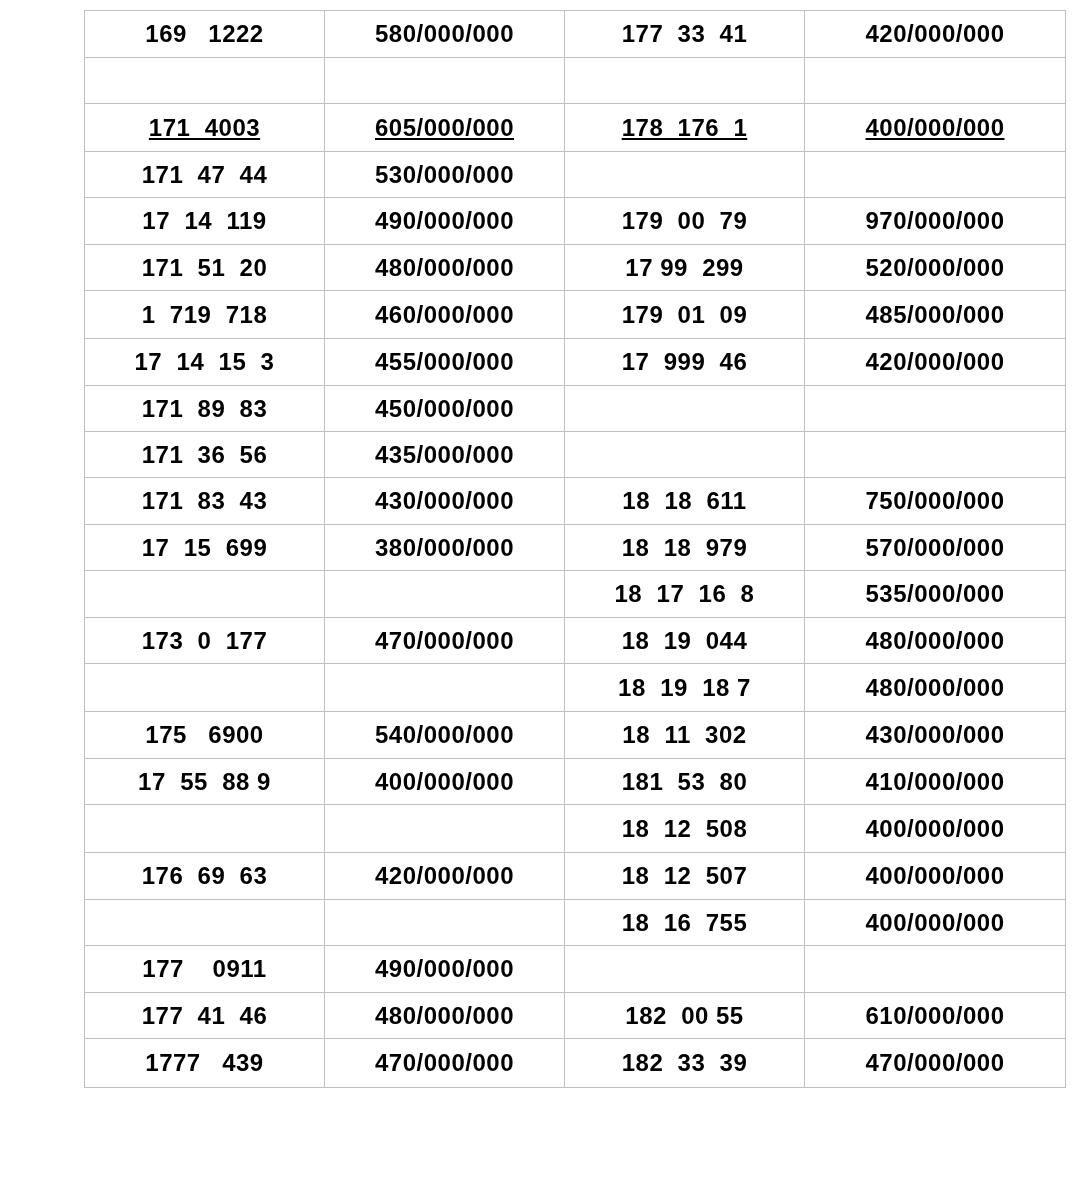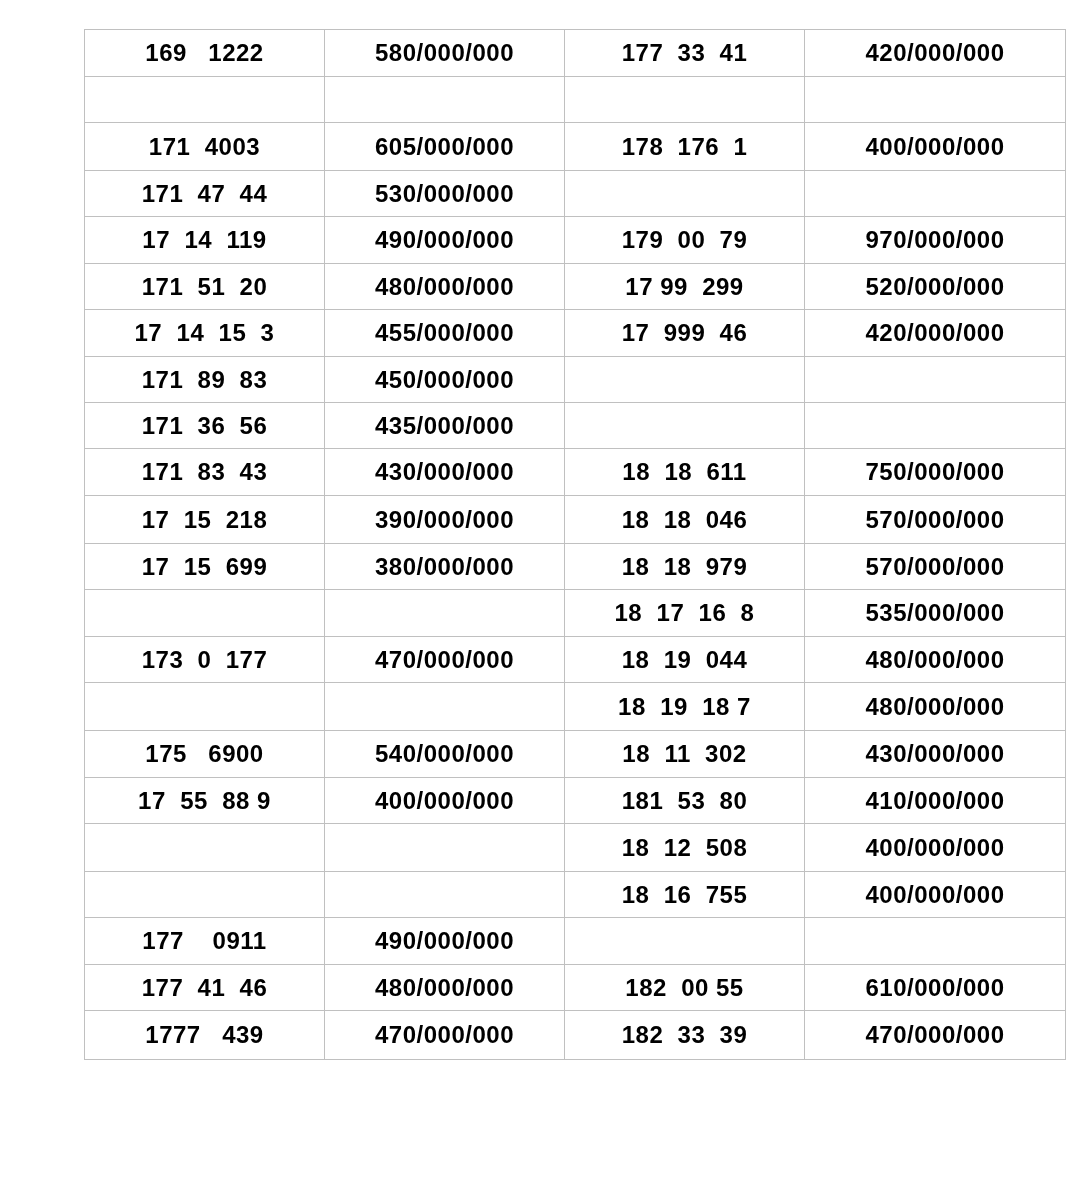--- a/index.html
+++ b/index.html
@@ -9,21 +9,21 @@
     }
     body {
       width: 1080px;
       height: 1191px;
       position: relative;
       overflow: hidden;
     }
     .sheet {
       position: absolute;
       left: 84px;
-      top: 29px;
+      top: 10px;
       width: 981px;
     }
     table.grid {
       border-collapse: collapse;
       table-layout: fixed;
       width: 981px;
     }
     table.grid td {
       border: 1px solid #c0c0c0;
       padding: 0;
@@ -60,21 +60,21 @@
           <td class="price">580/000/000</td>
           <td class="num">177  33  41</td>
           <td class="price">420/000/000</td>
         </tr>
         <tr style="height: 46px;">
           <td class="num"></td>
           <td class="price"></td>
           <td class="num"></td>
           <td class="price"></td>
         </tr>
-        <tr style="height: 48px;">
+        <tr style="height: 48px; text-decoration: underline;">
           <td class="num">171  4003</td>
           <td class="price">605/000/000</td>
           <td class="num">178  176  1</td>
           <td class="price">400/000/000</td>
         </tr>
         <tr style="height: 46px;">
           <td class="num">171  47  44</td>
           <td class="price">530/000/000</td>
           <td class="num"></td>
           <td class="price"></td>
@@ -84,20 +84,26 @@
           <td class="price">490/000/000</td>
           <td class="num">179  00  79</td>
           <td class="price">970/000/000</td>
         </tr>
         <tr style="height: 46px;">
           <td class="num">171  51  20</td>
           <td class="price">480/000/000</td>
           <td class="num">17 99  299</td>
           <td class="price">520/000/000</td>
         </tr>
+        <tr style="height: 48px;">
+          <td class="num">1  719  718</td>
+          <td class="price">460/000/000</td>
+          <td class="num">179  01  09</td>
+          <td class="price">485/000/000</td>
+        </tr>
         <tr style="height: 47px;">
           <td class="num">17  14  15  3</td>
           <td class="price">455/000/000</td>
           <td class="num">17  999  46</td>
           <td class="price">420/000/000</td>
         </tr>
         <tr style="height: 46px;">
           <td class="num">171  89  83</td>
           <td class="price">450/000/000</td>
           <td class="num"></td>
@@ -107,26 +113,20 @@
           <td class="num">171  36  56</td>
           <td class="price">435/000/000</td>
           <td class="num"></td>
           <td class="price"></td>
         </tr>
         <tr style="height: 47px;">
           <td class="num">171  83  43</td>
           <td class="price">430/000/000</td>
           <td class="num">18  18  611</td>
           <td class="price">750/000/000</td>
-        </tr>
-        <tr style="height: 48px;">
-          <td class="num">17  15  218</td>
-          <td class="price">390/000/000</td>
-          <td class="num">18  18  046</td>
-          <td class="price">570/000/000</td>
         </tr>
         <tr style="height: 46px;">
           <td class="num">17  15  699</td>
           <td class="price">380/000/000</td>
           <td class="num">18  18  979</td>
           <td class="price">570/000/000</td>
         </tr>
         <tr style="height: 47px; margin-left: 31px;">
           <td class="num"></td>
           <td class="price"></td>
@@ -156,20 +156,26 @@
           <td class="price">400/000/000</td>
           <td class="num">181  53  80</td>
           <td class="price">410/000/000</td>
         </tr>
         <tr style="height: 48px;">
           <td class="num"></td>
           <td class="price"></td>
           <td class="num">18  12  508</td>
           <td class="price">400/000/000</td>
         </tr>
+        <tr style="height: 47px;">
+          <td class="num">176  69  63</td>
+          <td class="price">420/000/000</td>
+          <td class="num">18  12  507</td>
+          <td class="price">400/000/000</td>
+        </tr>
         <tr style="height: 46px;">
           <td class="num"></td>
           <td class="price"></td>
           <td class="num">18  16  755</td>
           <td class="price">400/000/000</td>
         </tr>
         <tr style="height: 47px; border-radius: 9px;">
           <td class="num">177    0911</td>
           <td class="price">490/000/000</td>
           <td class="num"></td>

